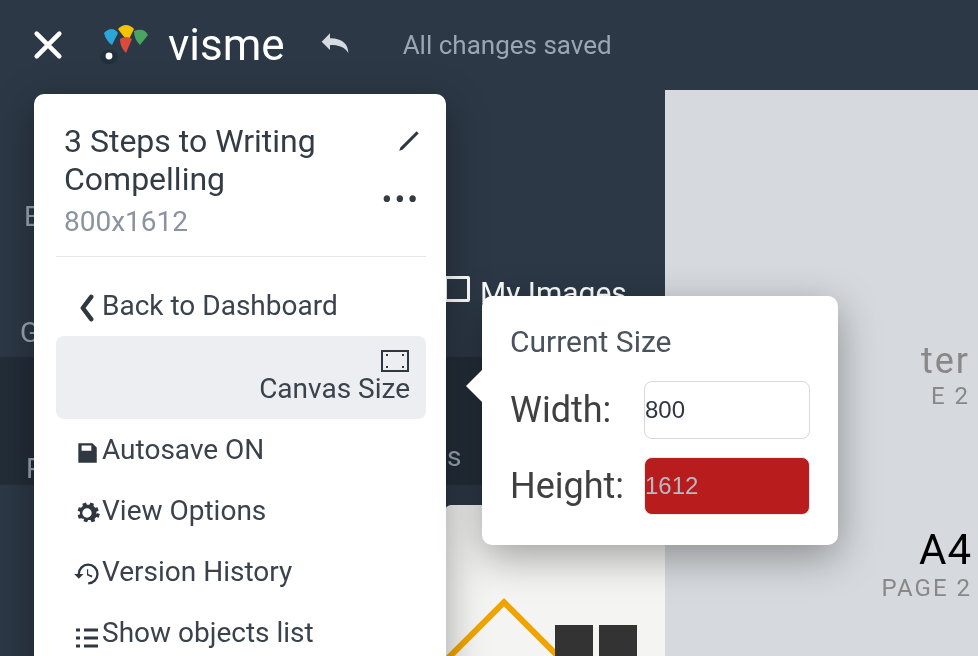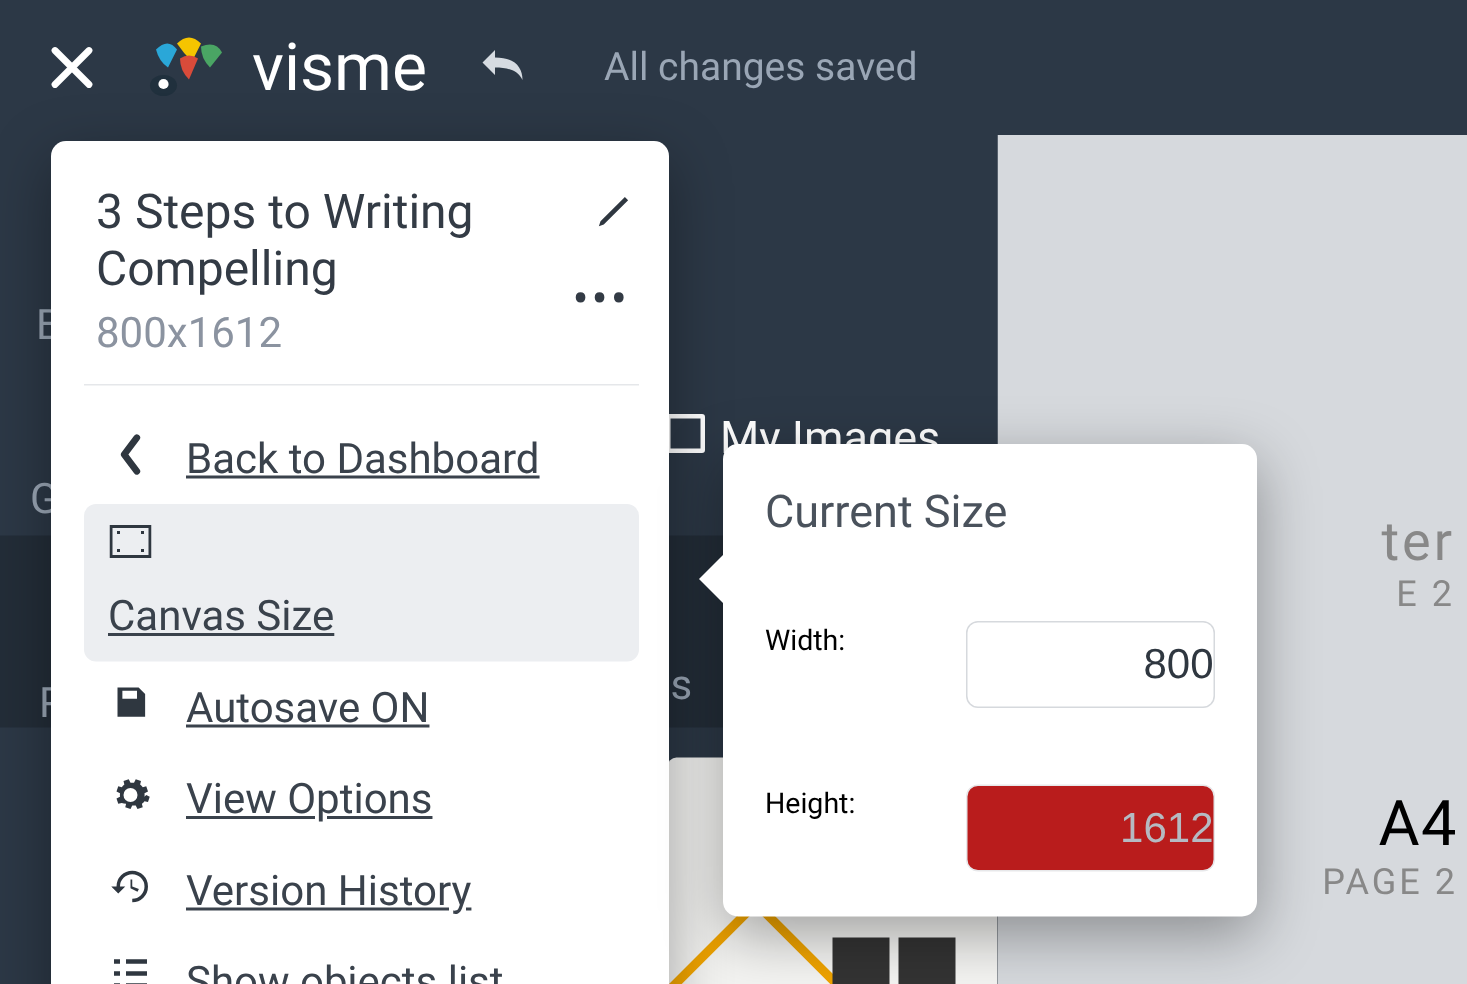--- a/index.html
+++ b/index.html
@@ -107,49 +107,47 @@
     padding: 0 8px 18px 8px;
     border-bottom: 1px solid #e5e7ea;
     margin-bottom: 18px;
   }
   .proj-title { color:#333b45; font-size:32px; line-height:1.2; max-width:300px; }
   .proj-size  { color:#8b93a0; font-size:28px; margin-top:6px; }
   .edit-icon  { position:absolute; right:4px; top:6px; cursor:pointer; }
   .more-icon  { position:absolute; right:6px; top:58px; cursor:pointer; color:#333b45; font-size:32px; letter-spacing:2px; }
 
   .menu-item {
-    display:flex; align-items:flex-start;
-    gap:22px;
+    display:flex; align-items:flex-end;
     padding: 14px 16px;
     border-radius:8px;
     color:#3a424c; font-size:28px;
     cursor:pointer;
-    text-decoration:underline;
   }
   .menu-item.selected { background:#eceef1;flex-direction:column; }
   .menu-item .mi-icon { width:30px; display:flex; justify-content:center; }
 
   
   .popover {
     position:absolute; left:482px; top:296px;
     width:356px; background:#fff; border-radius:10px;
     box-shadow: 0 12px 40px rgba(0,0,0,.35);
     padding: 28px 28px 30px 28px;
   }
   .popover::before{
     content:""; position:absolute; left:-16px; top:74px;
     width:0;height:0; border-top:16px solid transparent; border-bottom:16px solid transparent;
     border-right:16px solid #fff;
   }
   .pop-title { color:#4a525c; font-size:30px; margin-bottom:22px; }
   .pop-row { display:flex; align-items:center; justify-content:space-between; margin-top:18px; }
-  .pop-label { color:#000000; font-size:19px; }
+  .pop-label { color:#404040; font-size:36px; }
   .pop-input {
     width:166px; height:58px; border:1px solid #d6d9dd; border-radius:8px;
-    text-align:right; font-size:28px; color:#2f3740;margin-top:33px;
+    text-align:left; font-size:24px; color:#2f3740;
   }
   .pop-input.disabled { background:#b91c1c; color:#b5bac2; border-color:#e7e8ea; }
 </style>
 </head>
 <body>
 
 <div class="topbar">
   <div class="close-x">
     <svg width="34" height="34" viewBox="0 0 24 24">
       <path d="M4 4 L20 20 M20 4 L4 20" stroke="#fff" stroke-width="3.2" stroke-linecap="round"></path>

